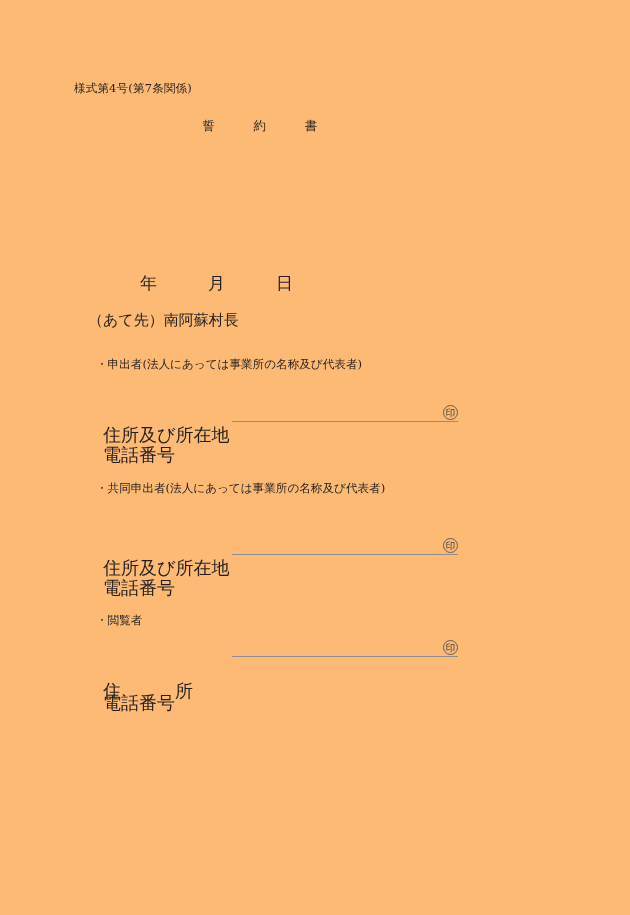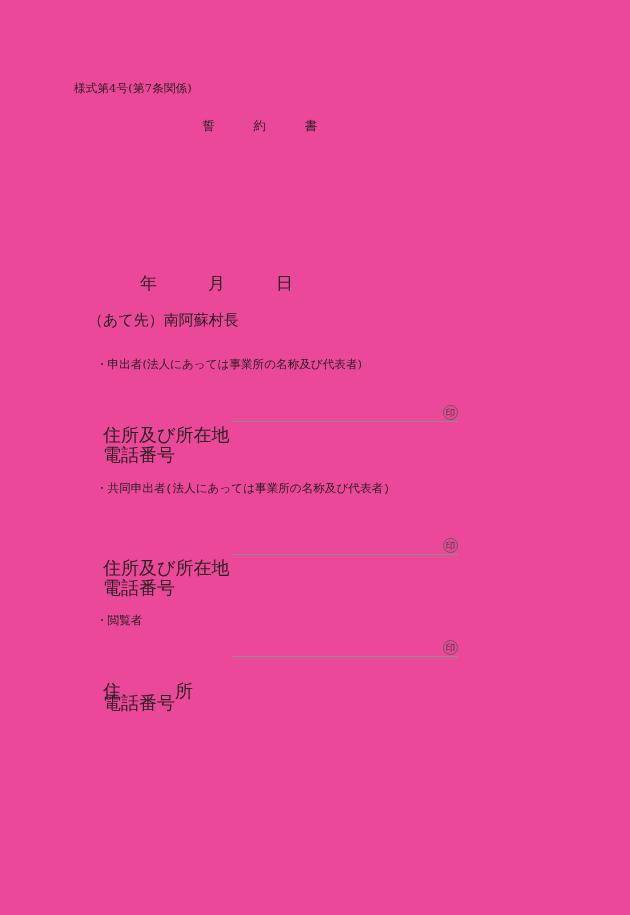--- a/index.html
+++ b/index.html
@@ -12,21 +12,21 @@
     background: #ffffff;
     font-family: "DejaVu Serif", "Liberation Serif", serif;
     color: #231f20;
     overflow: hidden;
   }
 
   .page {
     position: relative;
     width: 630px;
     height: 915px;
-    background: #ec4899;
+    background: #fdba74;
   }
 
   
   .form-number {
     position: absolute;
     left: 74px;
     top: 81px;
     font-size: 11.5px;
     letter-spacing: 0.2px;
     white-space: nowrap;
@@ -148,21 +148,21 @@
     <div class="sig-title" style="top:0;margin-top:9px;">・申出者(法人にあっては事業所の名称及び代表者)</div>
     <div class="sig-line-row" style="top:56px;">
       <div class="sig-rule"></div>
       <div class="seal-mark">印</div>
     </div>
     <div class="field-label" style="top:75px;">住所及び所在地</div>
     <div class="field-label" style="top:95px;">電話番号</div>
   </div>
 
   <div class="sig-block" style="top:481px;">
-    <div class="sig-title" style="top:0;font-family:Liberation Mono, monospace;">・共同申出者(法人にあっては事業所の名称及び代表者)</div>
+    <div class="sig-title" style="top:0;">・共同申出者(法人にあっては事業所の名称及び代表者)</div>
     <div class="sig-line-row" style="top:56px;">
       <div class="sig-rule"></div>
       <div class="seal-mark">印</div>
     </div>
     <div class="field-label" style="top:75px;">住所及び所在地</div>
     <div class="field-label" style="top:95px;">電話番号</div>
   </div>
 
   <div class="sig-block" style="top:613px;">
     <div class="sig-title" style="top:0;">・閲覧者</div>

